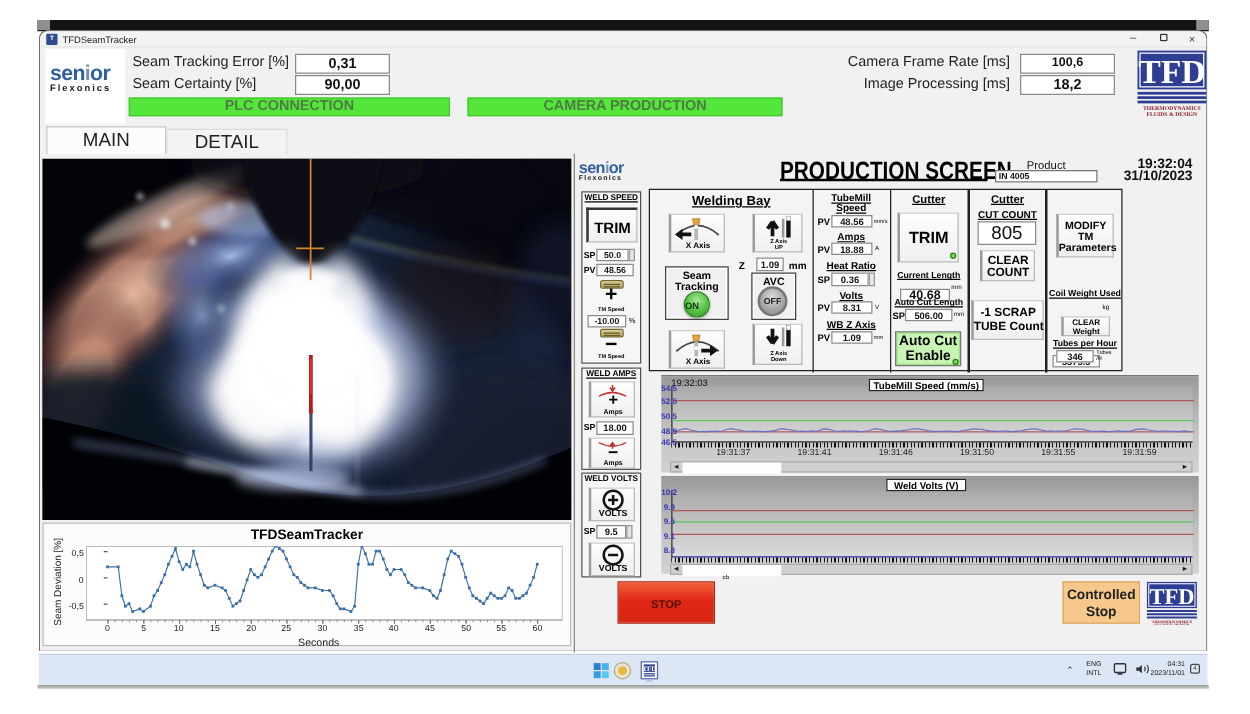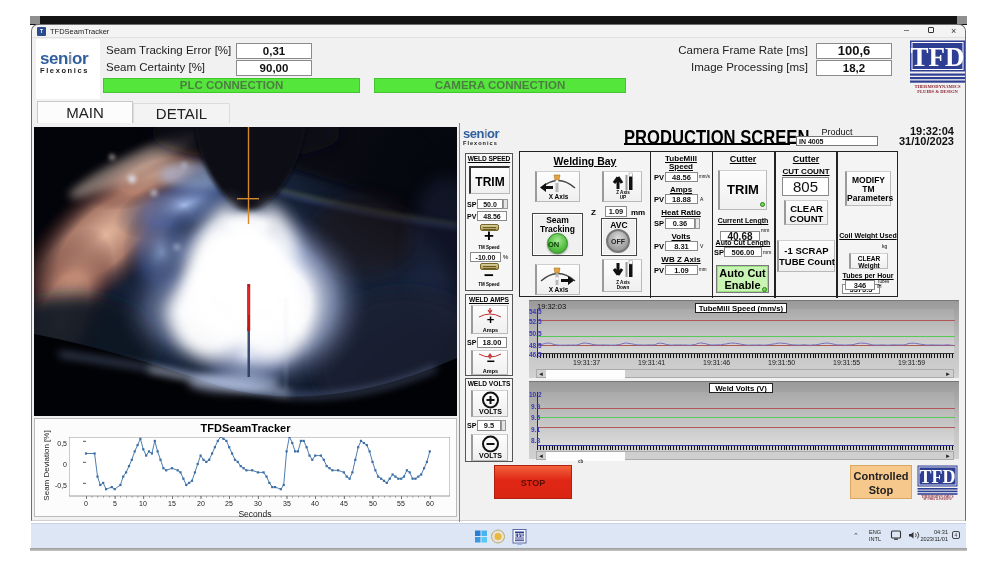--- a/index.html
+++ b/index.html
@@ -32,39 +32,39 @@
   <div class="abs" style="left:8px;top:26px;width:60px;">
     <div style="font-size:17px;font-weight:bold;color:#2e5f9e;letter-spacing:-0.5px;line-height:15px;">sen<span style="color:#7c90a8;">i</span>or</div>
     <div style="font-size:7.5px;font-weight:bold;color:#1a1a1a;letter-spacing:1.6px;">Flexonics</div>
   </div>
   <div class="abs" style="left:74px;top:19px;font-size:11.5px;color:#222;white-space:nowrap;">Seam Tracking Error [%]</div>
   <div class="abs inp" style="left:204px;top:18px;width:76px;height:16px;font-size:11.5px;line-height:14px;">0,31</div>
   <div class="abs" style="left:74px;top:36px;font-size:11.5px;color:#222;white-space:nowrap;">Seam Certainty [%]</div>
   <div class="abs inp" style="left:204px;top:35px;width:76px;height:16px;font-size:11.5px;line-height:14px;">90,00</div>
 
   <div class="abs" style="left:640px;top:19px;width:136px;font-size:11.5px;color:#222;text-align:right;white-space:nowrap;">Camera Frame Rate [ms]</div>
-  <div class="abs inp" style="left:784px;top:18px;width:76px;height:16px;font-size:13px;line-height:14px;">100,6</div>
+  <div class="abs inp" style="left:784px;top:18px;width:76px;height:16px;font-size:10px;line-height:14px;">100,6</div>
   <div class="abs" style="left:640px;top:36px;width:136px;font-size:11.5px;color:#222;text-align:right;white-space:nowrap;">Image Processing [ms]</div>
   <div class="abs inp" style="left:784px;top:35px;width:76px;height:16px;font-size:11.5px;line-height:14px;">18,2</div>
 
   <div class="abs" id="tfdlogo1" style="left:877px;top:15px;width:57px;height:53px;">
     <svg width="57" height="53" style="position:absolute;left:0;top:0;">
       <rect x="1" y="0.5" width="55" height="31" fill="#2e3f93"></rect>
       <rect x="3" y="2.5" width="51" height="27" fill="#2e3f93" stroke="#fff" stroke-width="1"></rect>
       <text x="28.5" y="26" text-anchor="middle" style="font-family:'Liberation Serif',serif" font-weight="bold" font-size="27" fill="#fff">TFD</text>
       <rect x="1" y="33.5" width="55" height="2.2" fill="#2e3f93"></rect>
       <rect x="1" y="37" width="55" height="2.2" fill="#2e3f93"></rect>
       <rect x="1" y="40.5" width="55" height="2.2" fill="#2e3f93"></rect>
       <text x="28.5" y="48" text-anchor="middle" style="font-family:'Liberation Serif',serif" font-weight="bold" font-size="4.6" fill="#8a2030">THERMODYNAMICS</text>
       <text x="28.5" y="52.5" text-anchor="middle" style="font-family:'Liberation Serif',serif" font-weight="bold" font-size="4.6" fill="#8a2030">FLUIDS &amp; DESIGN</text>
     </svg>
 </div>
 
   <div class="abs ctr" style="left:71px;top:53px;width:257px;height:15px;background:#55e63c;border:1px solid #44c430;font-size:11.5px;font-weight:bold;color:#4e7d44;line-height:13px;">PLC CONNECTION</div>
-  <div class="abs ctr" style="left:342px;top:53px;width:252px;height:15px;background:#55e63c;border:1px solid #44c430;font-size:11.5px;font-weight:bold;color:#4e7d44;line-height:13px;">CAMERA CONNECTION</div>
+  <div class="abs ctr" style="left:342px;top:53px;width:252px;height:15px;background:#55e63c;border:1px solid #44c430;font-size:11.5px;font-weight:bold;color:#4e7d44;line-height:13px;">CAMERA PRODUCTION</div>
 
   <div class="abs ctr" style="left:5px;top:76px;width:96px;height:22px;background:#fcfcfc;border:1px solid #c8c8c8;border-bottom:none;font-size:15px;color:#222;line-height:22px;">MAIN</div>
   <div class="abs ctr" style="left:101px;top:78px;width:97px;height:20px;background:#f3f3f3;border:1px solid #dcdcdc;border-bottom:none;font-size:15px;color:#222;line-height:20px;">DETAIL</div>
 
   <div class="abs" id="cam" style="left:2px;top:102px;width:423px;height:289px;background:#000;overflow:hidden;">
   <svg width="423" height="289" style="position:absolute;left:0;top:0;">
     <defs>
       <radialGradient id="gw" cx="50%" cy="50%" r="50%">
         <stop offset="0%" stop-color="#ffffff"></stop>
             <stop offset="40%" stop-color="#f8faff" stop-opacity="0.95"></stop>

